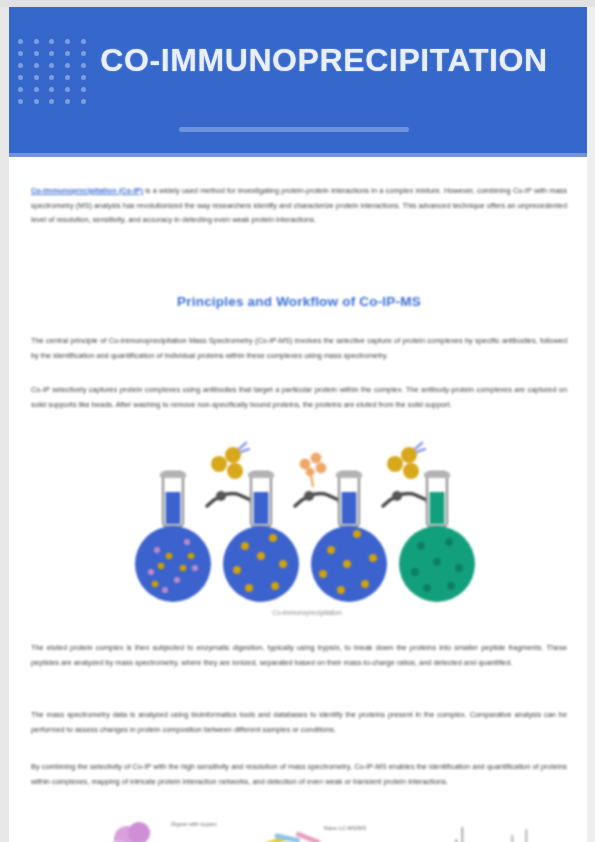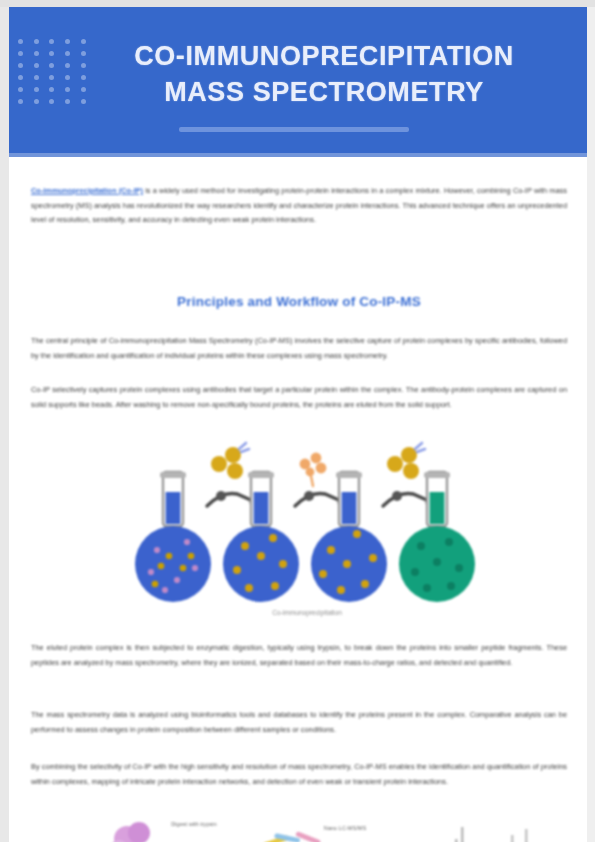--- a/index.html
+++ b/index.html
@@ -48,21 +48,21 @@
     background:#b9cbee; justify-self:center; align-self:center;
     filter: blur(.4px);
   }
   .banner-title {
     position: absolute;
     left: 80px; top: 32px;
     width: 470px;
     text-align: center;
     color: #e9eefb;
     font-weight: bold;
-    font-size: 27px;
+    font-size: 32px;
     line-height: 1.32;
     letter-spacing: .6px;
     text-shadow: 0 0 1.6px rgba(255,255,255,.55);
     filter: blur(.55px);
   }
   .banner-title .l2 { display:block; }
   .banner-rule {
     position: absolute;
     left: 170px; top: 120px;
     width: 230px; height: 5px;
@@ -166,21 +166,20 @@
         <i></i>
       <i></i>
         <i></i>
         <i></i>
         <i></i>
         <i></i>
     </div>
 
     <div class="banner-title">
       <span>CO-IMMUNOPRECIPITATION</span>
-      <span class="l2">MASS SPECTROMETRY</span>
     </div>
 
     <div class="banner-rule"></div>
     <div class="banner-base"></div>
   </div>
 
   <div class="body-area">
 
     <p class="para p1"><span class="lead">Co-immunoprecipitation (Co-IP)</span><span> is a widely used method for investigating protein-protein interactions in a complex mixture. However, combining Co-IP with mass spectrometry (MS) analysis has revolutionized the way researchers identify and characterize protein interactions. This advanced technique offers an unprecedented level of resolution, sensitivity, and accuracy in detecting even weak protein interactions.</span></p>
 

